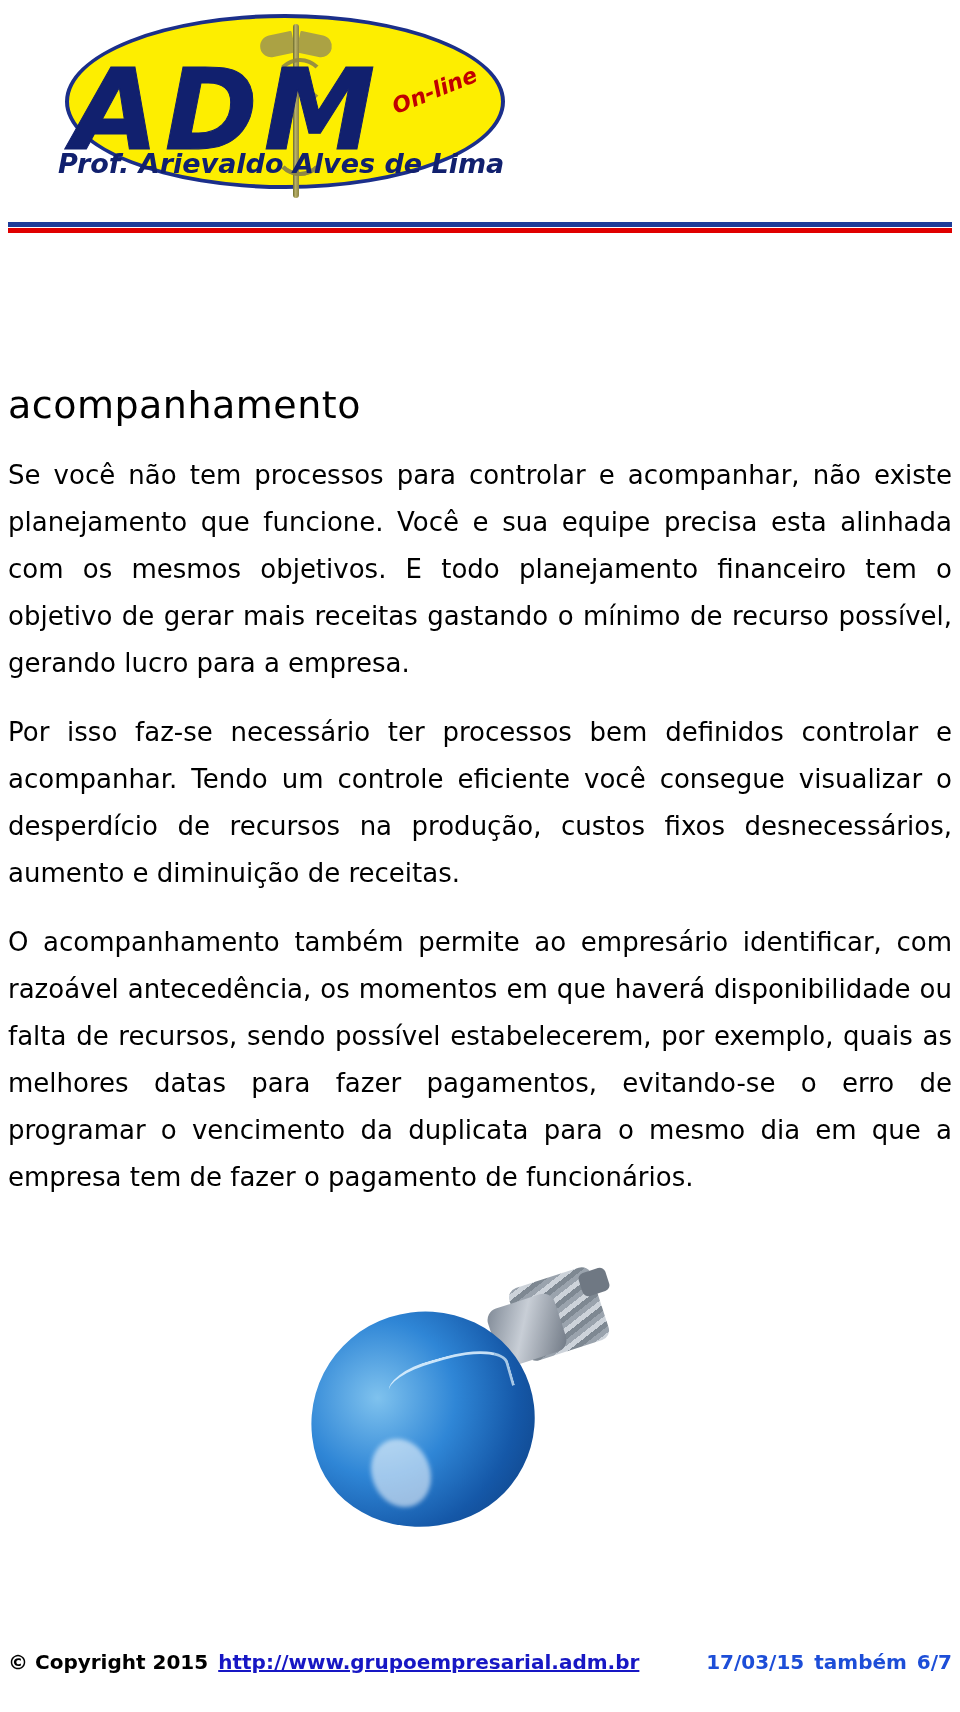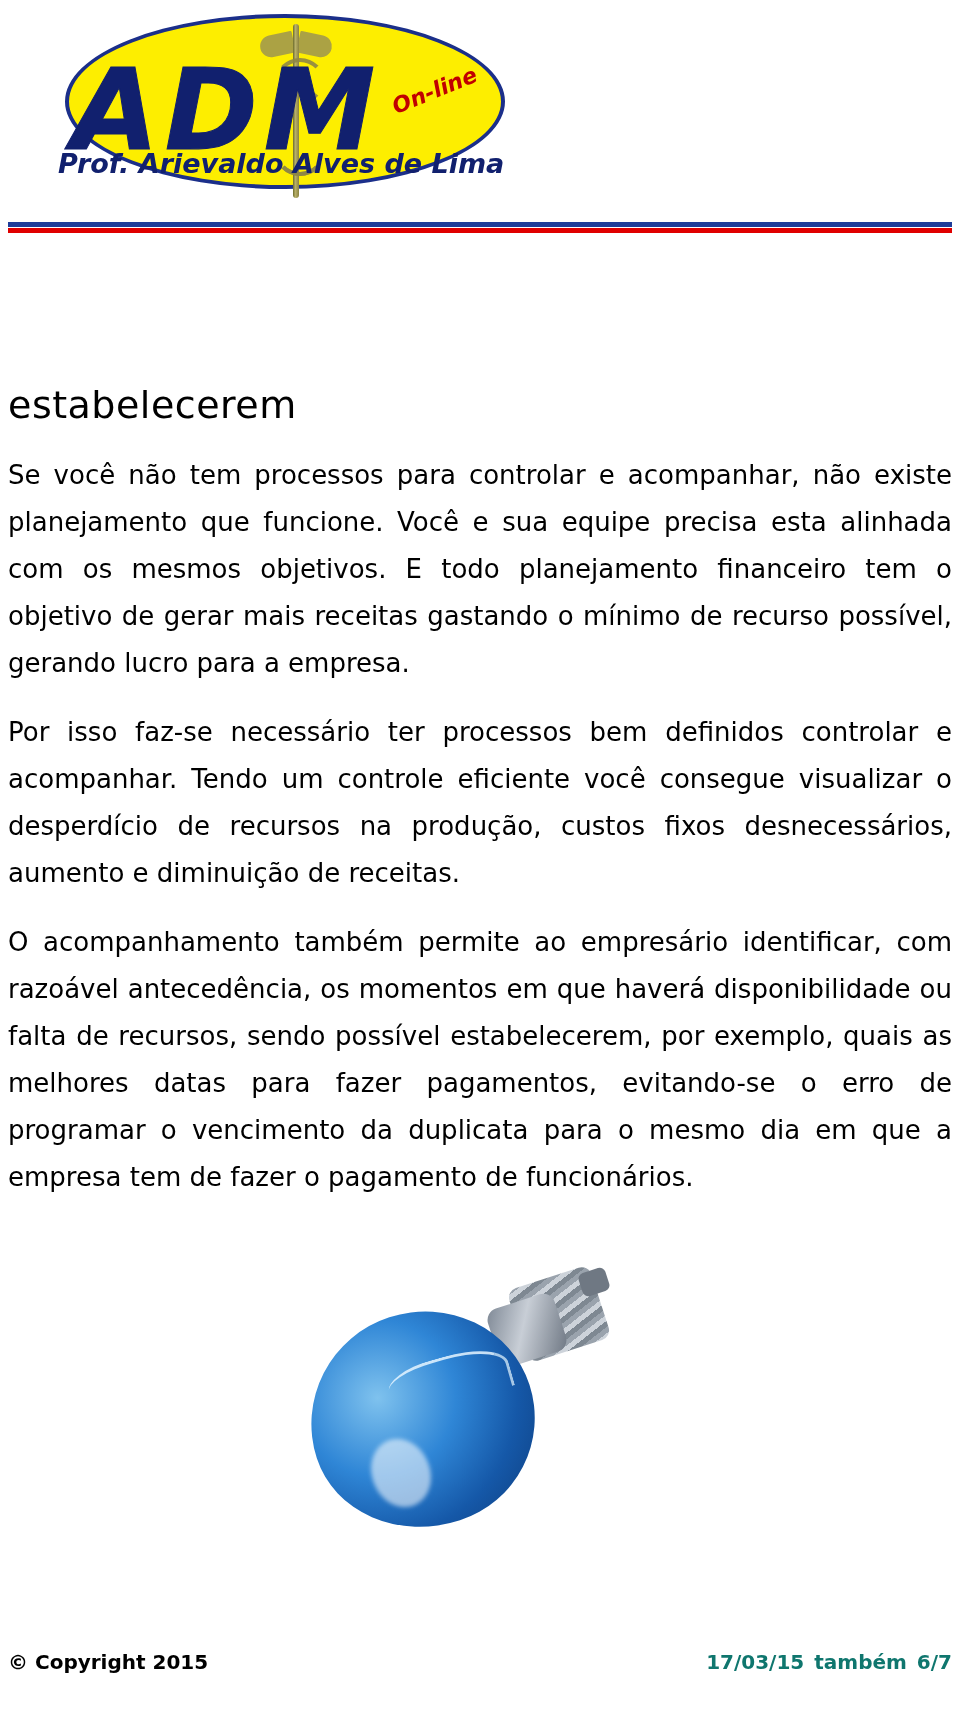--- a/index.html
+++ b/index.html
@@ -280,21 +280,21 @@
     align-items: baseline;
     justify-content: space-between;
     white-space: nowrap;
   }
   .footer .copy { color: #000; }
   .footer .url {
     color: #1717c4;
     text-decoration: underline;
     margin: 0 10px;
   }
-  .footer .right { color: #0f766e; text-align: center; }
+  .footer .right { color: #1d4ed8; text-align: center; }
   .footer .page-label { margin-left: 10px; }
   .footer-left, .footer-right { display: flex; align-items: baseline; }
 </style>
 </head>
 <body>
 
 <div class="header">
   <div class="logo-wrap">
     <div class="logo-ellipse"></div>
 
@@ -310,39 +310,40 @@
     <div class="logo-online">On-line</div>
     <div class="logo-prof">Prof. Arievaldo Alves de Lima</div>
   </div>
 
   <div class="rule-blue"></div>
   <div class="rule-red"></div>
 </div>
 
 <div class="content">
   <h1 class="title">
-    <span class="line2">estabelecerem</span>
+    <span class="line2">acompanhamento</span>
   </h1>
 
   <p class="para gap">Se você não tem processos para controlar e acompanhar, não existe planejamento que funcione. Você e sua equipe precisa esta alinhada com os mesmos objetivos. E todo planejamento financeiro tem o objetivo de gerar mais receitas gastando o mínimo de recurso possível, gerando lucro para a empresa.</p>
   <p class="para gap">Por isso faz-se necessário ter processos bem definidos controlar e acompanhar. Tendo um controle eficiente você consegue visualizar o desperdício de recursos na produção, custos fixos desnecessários, aumento e diminuição de receitas.</p>
   <p class="para gap">O acompanhamento também permite ao empresário identificar, com razoável antecedência, os momentos em que haverá disponibilidade ou falta de recursos, sendo possível estabelecerem, por exemplo, quais as melhores datas para fazer pagamentos, evitando-se o erro de programar o vencimento da duplicata para o mesmo dia em que a empresa tem de fazer o pagamento de funcionários.</p>
 </div>
 
 <div class="bulb-area">
   <div class="bulb-base"></div>
   <div class="bulb-tip"></div>
   <div class="bulb-neck"></div>
   <div class="bulb-glass"></div>
   <div class="bulb-filament"></div>
   <div class="bulb-highlight"></div>
 </div>
 
 <div class="footer">
   <div class="footer-left">
     <span class="copy">© Copyright 2015</span>
+    <span class="url">http://www.grupoempresarial.adm.br</span>
   </div>
   <div class="footer-right">
     <span class="right">17/03/15</span>
     <span class="right page-label">também</span>
     <span class="right page-label">6/7</span>
   </div>
 </div>
 
 </body></html>

